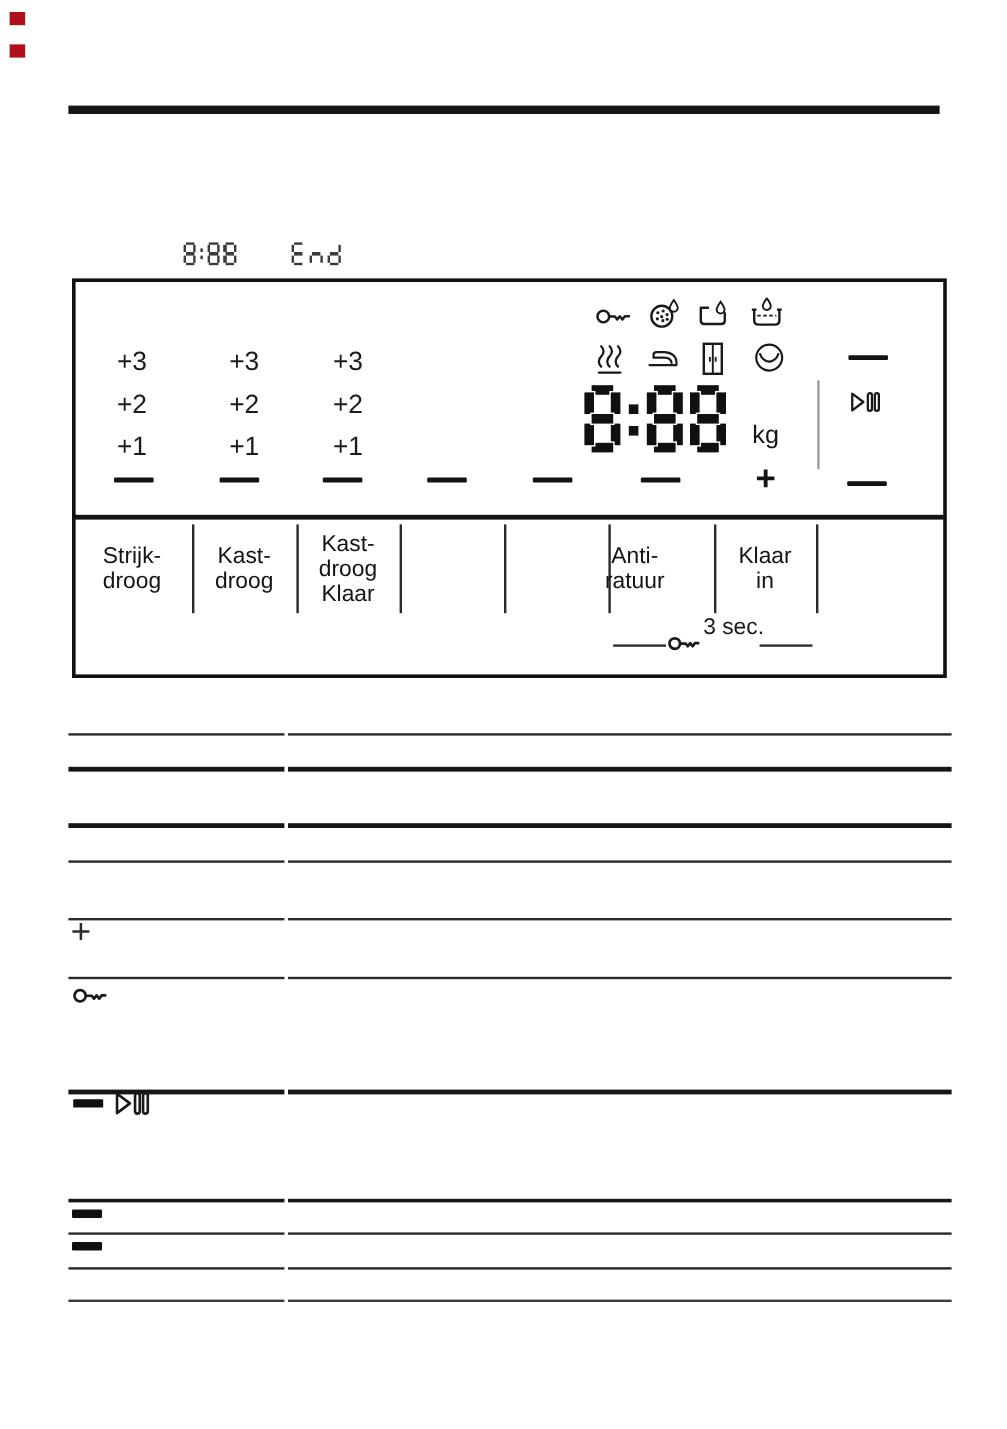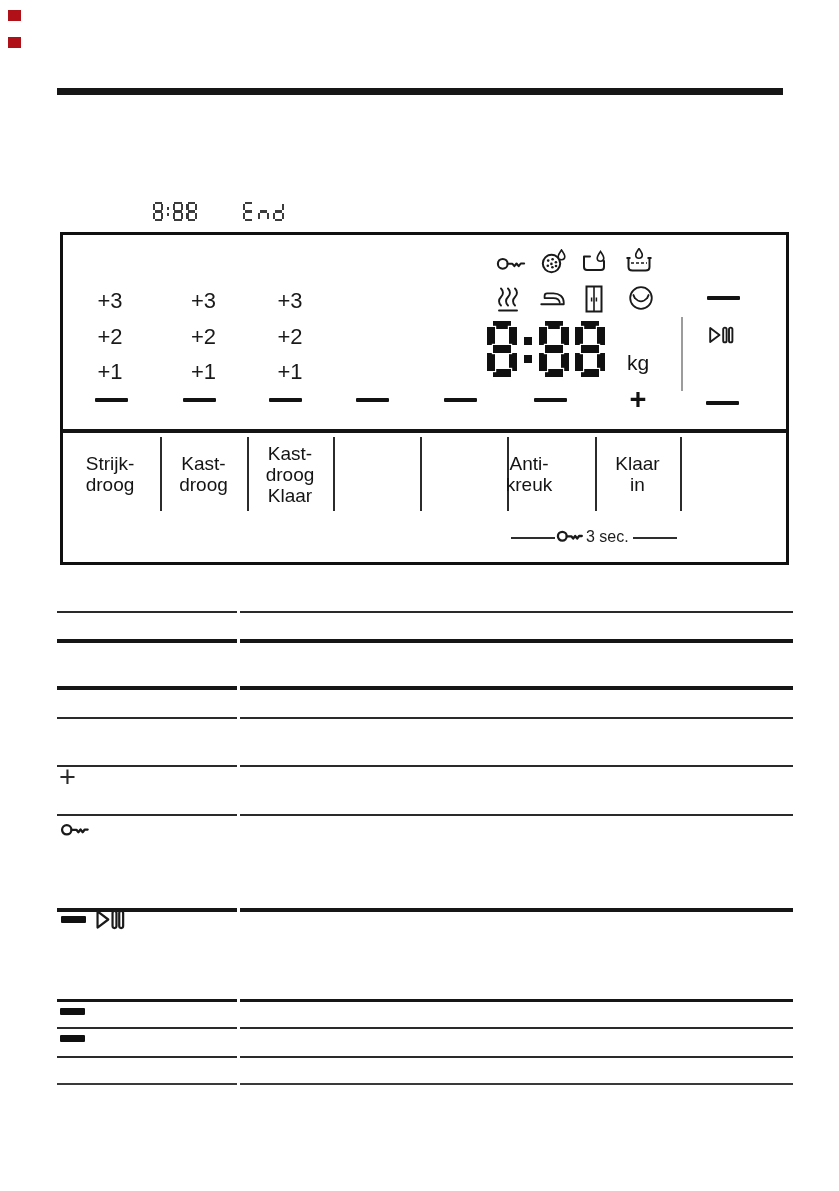--- a/index.html
+++ b/index.html
@@ -17,21 +17,21 @@
   .pcell{position:absolute;top:436px;height:76px;display:flex;flex-direction:column;align-items:center;justify-content:center;
          text-align:center;font-size:19px;line-height:21px;color:#141414;cursor:default;}
   .pcell div:empty{display:none;}
   .icon{position:absolute;color:#1a1a1a;}
   .sevenseg{position:absolute;display:inline-flex;align-items:flex-start;}
   .sevenseg i{display:block;}
   .ss-big i{box-shadow:0 0 0 1.2px #fff;}
   .startlbl{position:absolute;left:682px;width:102px;text-align:center;font-size:19px;line-height:20px;color:#141414;}
   .kg{position:absolute;left:618px;top:351px;width:40px;text-align:center;font-size:21px;font-weight:500;color:#141414;}
   .hint-line{position:absolute;height:2px;background:#2e2e2e;top:537px;}
-  .hint-txt{position:absolute;left:586px;top:528px;font-size:16px;color:#1c1c1c;}
+  .hint-txt{position:absolute;left:586px;top:512px;font-size:19px;color:#1c1c1c;}
   .legend-dash{position:absolute;width:25px;height:7px;background:#101010;border-radius:1px;}
   .legend-plus{position:absolute;left:59px;top:763px;font-size:29px;font-weight:400;color:#2a2a2a;line-height:29px;}
 </style>
 </head>
 <body>
 
 <div class="page">
 
   <div class="redmark" style="left:8px;top:10px;"></div>
   <div class="redmark" style="left:8px;top:37px;"></div>
@@ -230,21 +230,21 @@
     <div>Kast-</div>
       <div>droog</div>
   </div>
   <div class="pcell" style="left:249px;width:82px;">
     <div>Kast-</div>
       <div>droog</div>
       <div>Klaar</div>
   </div>
   <div class="pcell" style="left:487px;width:84px;">
     <div>Anti-</div>
-      <div>kreuk</div>
+      <div>ratuur</div>
   </div>
   <div class="pcell" style="left:597px;width:81px;">
     <div>Klaar</div>
       <div>in</div>
   </div>
 
   <div class="hint-line" style="left:511px;width:44px;"></div>
   <svg class="icon" style="left:556px;top:527px;" width="28" height="18" viewBox="0 0 32 18">
     <circle cx="7.2" cy="9.3" r="5" fill="none" stroke="currentColor" stroke-width="2.6"></circle>
     <path d="M12.4 9.3 H17.5 L19.6 11.9 L21.9 9 L24.2 11.9 L26.4 9 H29.5" fill="none" stroke="currentColor" stroke-width="2.6" stroke-linecap="round" stroke-linejoin="round"></path>

